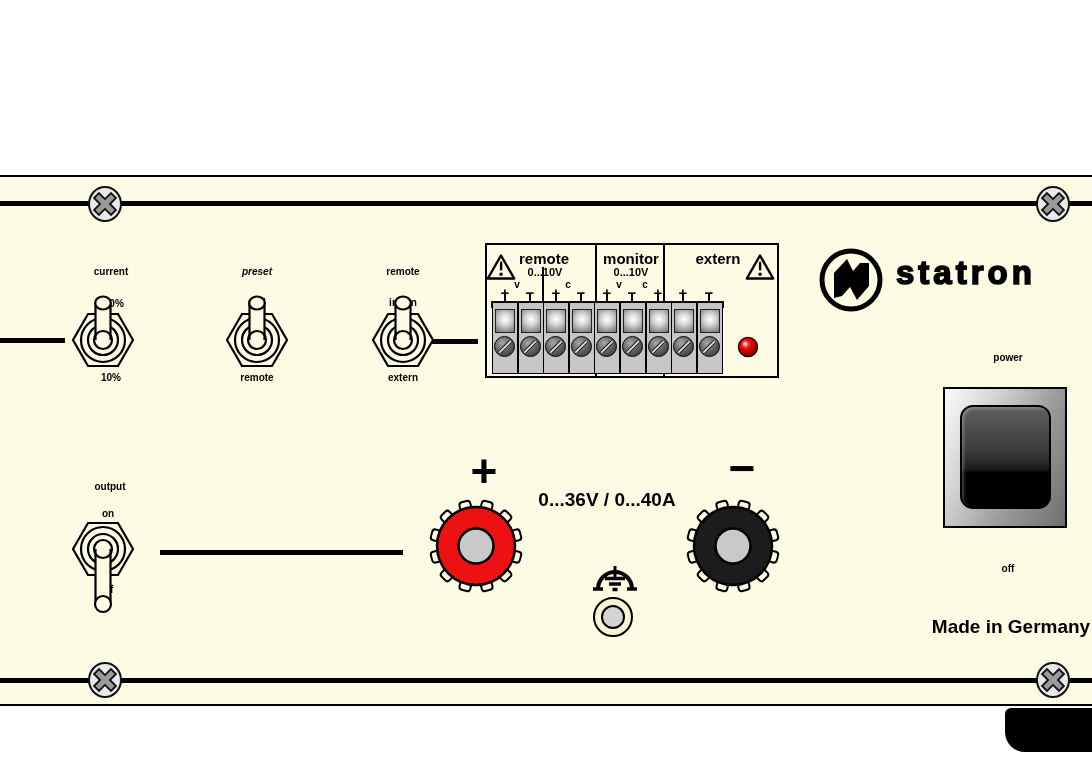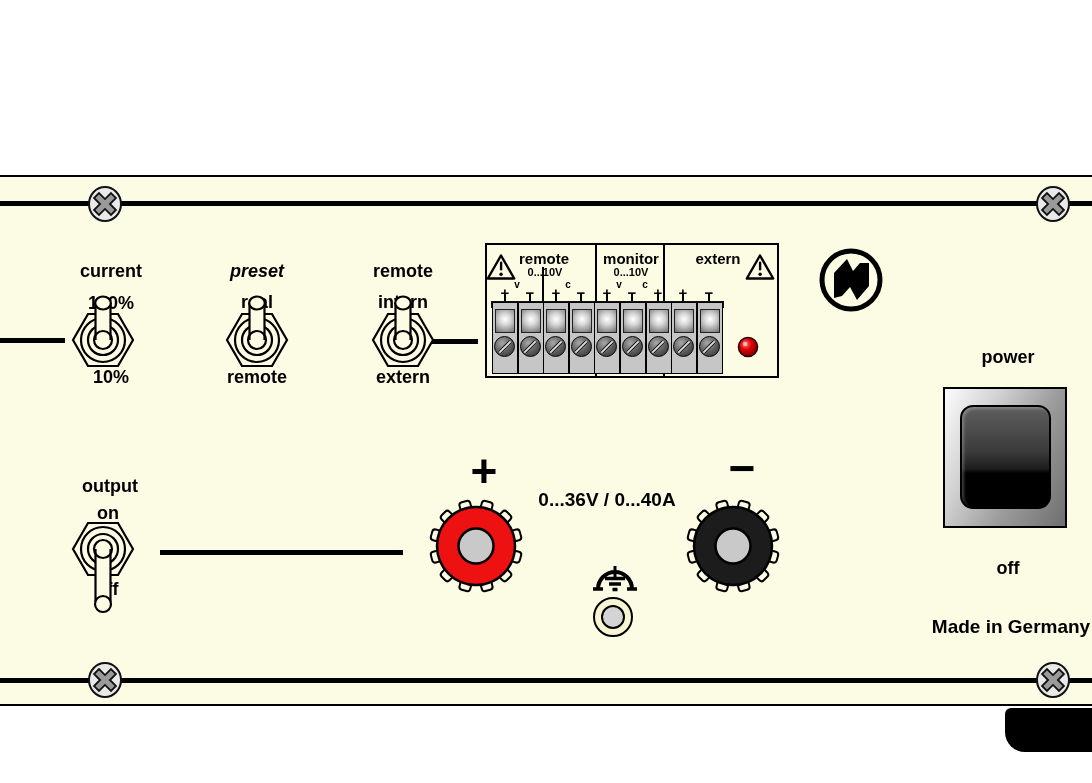--- a/index.html
+++ b/index.html
@@ -5,21 +5,21 @@
   * { box-sizing: border-box; margin: 0; padding: 0; }
   body { background: #ffffff; font-family: "Liberation Sans", sans-serif; }
   .stage { position: relative; width: 1092px; height: 783px; background: #ffffff; overflow: hidden; }
   .abs { position: absolute; }
   .panel { position: absolute; left: 0; top: 175px; width: 1092px; height: 531px;
            background: #FCFBE3; border-top: 2px solid #000; border-bottom: 2px solid #000; }
   .rail { position: absolute; left: 0; width: 1092px; height: 5px; background: #000; }
   .hline { position: absolute; height: 5px; background: #000; }
   .vline { position: absolute; width: 2px; background: #000; }
   .lbl { position: absolute; transform: translate(-50%, -50%); font-weight: bold; color: #000;
-         font-size: 18px; white-space: nowrap; }
+         font-size: 10px; white-space: nowrap; }
   .tb-title { font-size: 15px; }
   .tb-range { font-size: 11px; }
   .tb-sign  { font-size: 15px; }
   .tb-vc    { font-size: 10px; }
   .big-sign { font-size: 46px; }
   .rating   { font-size: 19px; }
   .made     { font-size: 19px; }
   .wordmark { position: absolute; left: 896px; top: 254px; font-size: 33px; font-weight: bold;
               letter-spacing: 4px; color: #000; -webkit-text-stroke: 1.6px #000; white-space: nowrap; }
   .tb-box { position: absolute; left: 485px; top: 243px; width: 294px; height: 135px; border: 2px solid #000; }
@@ -250,20 +250,21 @@
       </radialGradient>
     </defs>
     <circle cx="12" cy="12" r="9.5" fill="url(#ledg)" stroke="#2e0000" stroke-width="1.6"></circle>
     <circle cx="9" cy="9" r="2.2" fill="rgba(255,255,255,0.55)"></circle>
   </svg>
 
   <svg class="abs" style="left:818px;top:247px;" width="66" height="66">
     <circle cx="33" cy="33" r="29" fill="none" stroke="#000" stroke-width="5"></circle>
     <path d="M16,51 L16,26 L29,12 L35,24 L42,16 L51,16 L51,39 L39,53 L32,40 L24,49 Z" fill="#000"></path>
   </svg>
+  <div class="wordmark">statron</div>
 
   <span class="lbl" style="left:1008px;top:357px;">power</span>
   <div class="bezel">
     <div class="rocker"></div>
   </div>
   <span class="lbl" style="left:1008px;top:568px;">off</span>
   <span class="lbl made" style="left:1011px;top:627px;">Made in Germany</span>
 
   <span class="lbl big-sign" style="left:484px;top:471px;">+</span>
   <span class="lbl big-sign" style="left:742px;top:468px;">−</span>

